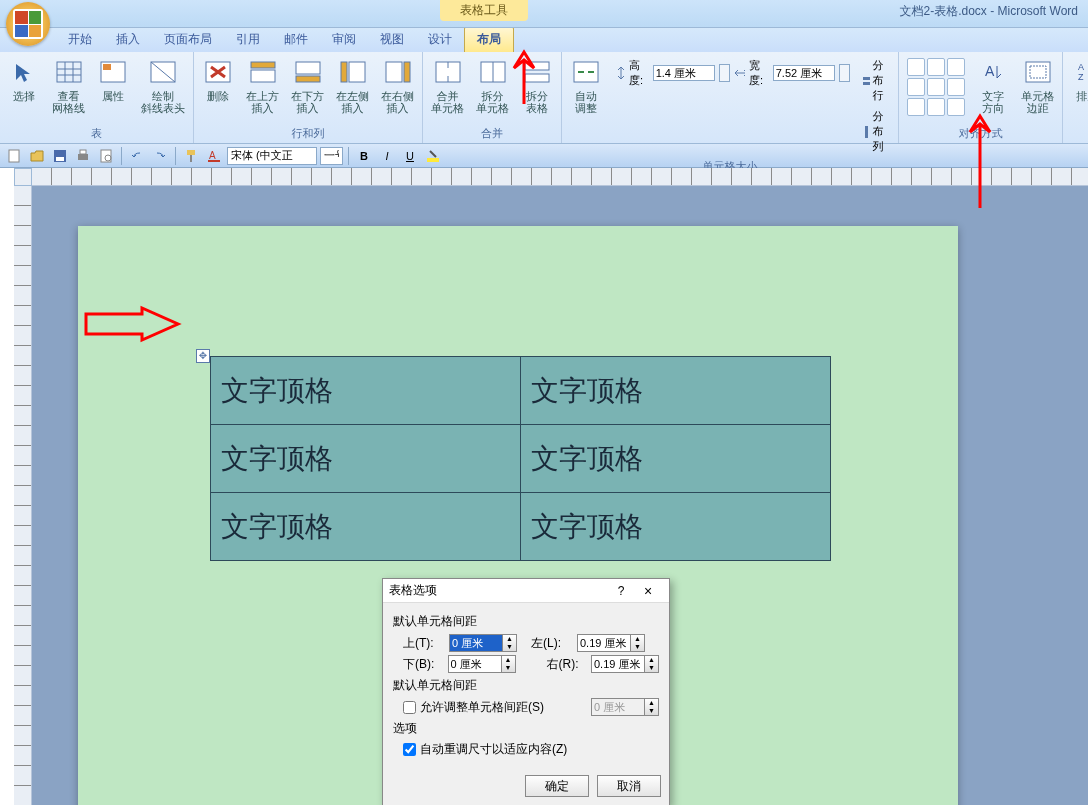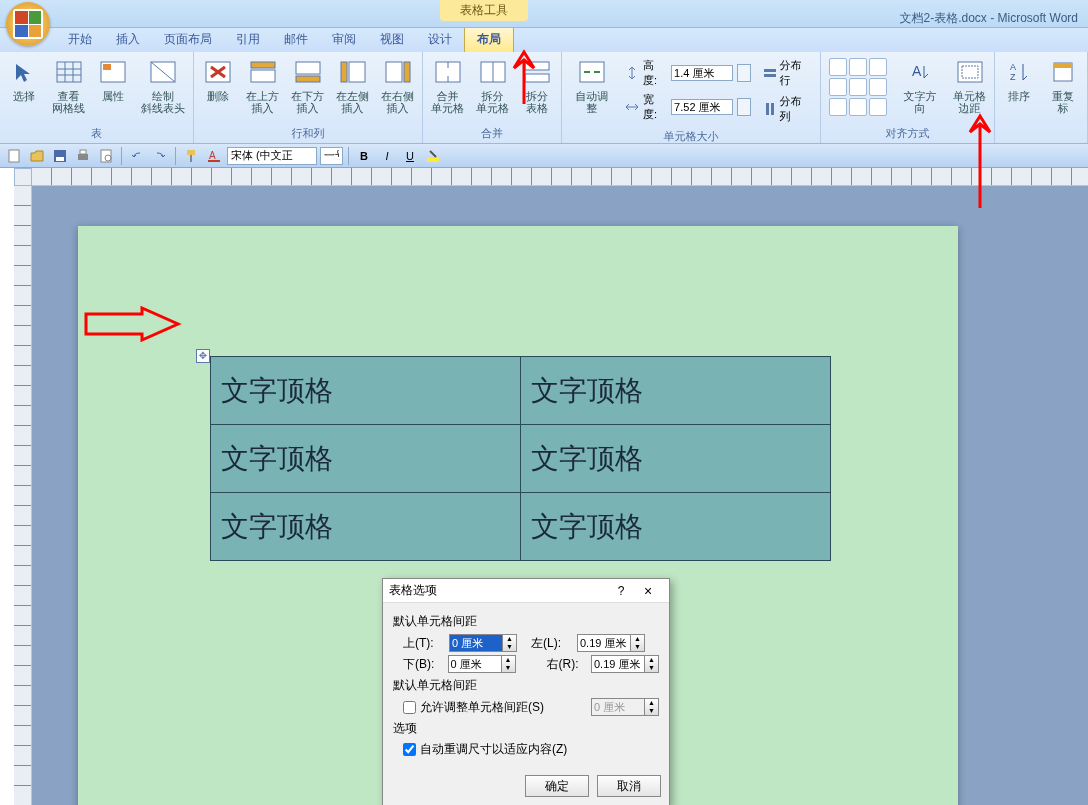--- a/index.html
+++ b/index.html
@@ -4,36 +4,36 @@
 <style>
 * { box-sizing: border-box; margin: 0; padding: 0; font-family: "Microsoft YaHei", SimSun, sans-serif; }
 body { background: #fff; width: 1088px; height: 805px; overflow: hidden; position: relative; }
 
 
 .titlebar { height: 28px; background: linear-gradient(#cde4fa, #bcdaf5); display: flex; align-items: center; position: relative; border-bottom: 1px solid #9db9d7; }
 .office-btn { width: 44px; height: 44px; border-radius: 50%; background: radial-gradient(#fff, #f5c35a 40%, #d48a1a); position: absolute; left: 6px; top: 2px; z-index: 10; box-shadow: 0 1px 3px rgba(0,0,0,.3); display: flex; align-items: center; justify-content: center; }
 .office-btn-inner { width: 30px; height: 30px; background: #fff; border-radius: 3px; display: grid; grid-template: 1fr 1fr / 1fr 1fr; gap: 1px; padding: 2px; }
 .office-btn-inner span:nth-child(1){background:#d04727;} .office-btn-inner span:nth-child(2){background:#4a9a3a;} .office-btn-inner span:nth-child(3){background:#3a6ac4;} .office-btn-inner span:nth-child(4){background:#e9a23a;}
 .title-contextual { position: absolute; left: 440px; top: 0; font-size: 12px; background: #fde99a; padding: 2px 20px; border-radius: 0 0 4px 4px; color: #6b5a1a; }
-.title-text { position: absolute; right: 10px; font-size: 12px; color: #3c5a85; top: 10px; }
+.title-text { position: absolute; right: 10px; font-size: 12px; color: #3c5a85; top: 3px; }
 
 
 .tabs { height: 24px; background: linear-gradient(#d6e9fb, #c9defa); display: flex; align-items: end; padding-left: 56px; font-size: 12px; color: #3b5a9a; }
 .tab { padding: 4px 12px; cursor: pointer; }
 .tab.active { background: linear-gradient(#fff7d6, #ffe98d); border: 1px solid #c4a94d; border-bottom: none; border-radius: 3px 3px 0 0; font-weight: bold; }
 
 
 .ribbon { height: 92px; background: linear-gradient(#eaf2fb, #d5e6fa); display: flex; border-bottom: 1px solid #9db9d7; font-size: 11px; }
 .rgroup { border-right: 1px solid #b6cbe5; display: flex; flex-direction: column; padding: 2px 4px 0; }
 .rgroup-body { flex: 1; display: flex; align-items: flex-start; gap: 4px; }
 .rgroup-label { text-align: center; font-size: 11px; color: #4a6a9a; padding: 1px 0 2px; }
 .rbtn-big { display: flex; flex-direction: column; align-items: center; gap: 2px; padding: 2px 4px; cursor: pointer; }
 .rbtn-big .ic { width: 32px; height: 32px; display: flex; align-items: center; justify-content: center; }
 .rbtn-big .lbl { font-size: 11px; color: #355; text-align: center; line-height: 12px; }
-.rsize { display: flex; flex-direction: column; gap: 4px; padding: 4px; }
+.rsize { display: flex; gap: 4px; padding: 4px; }
 .rsize-row { display: flex; align-items: center; gap: 4px; font-size: 11px; }
 .rsize-row input { width: 62px; height: 16px; font-size: 11px; border: 1px solid #8ba9c9; padding: 0 2px; }
 .spnbtn { width: 14px; height: 18px; border: 1px solid #8ba9c9; background: #f0f5fb; }
 .align-grid { display: grid; grid-template: repeat(3, 18px) / repeat(3, 18px); gap: 2px; padding: 4px; }
 .align-grid span { border: 1px solid #9db9d7; background: #fff; border-radius: 2px; }
 
 svg { display: block; }
 
 
 .qat { height: 24px; background: linear-gradient(#d9e8fa, #b7d2f2); border-bottom: 1px solid #8ba9c9; display: flex; align-items: center; padding: 0 4px; gap: 3px; font-size: 11px; }

